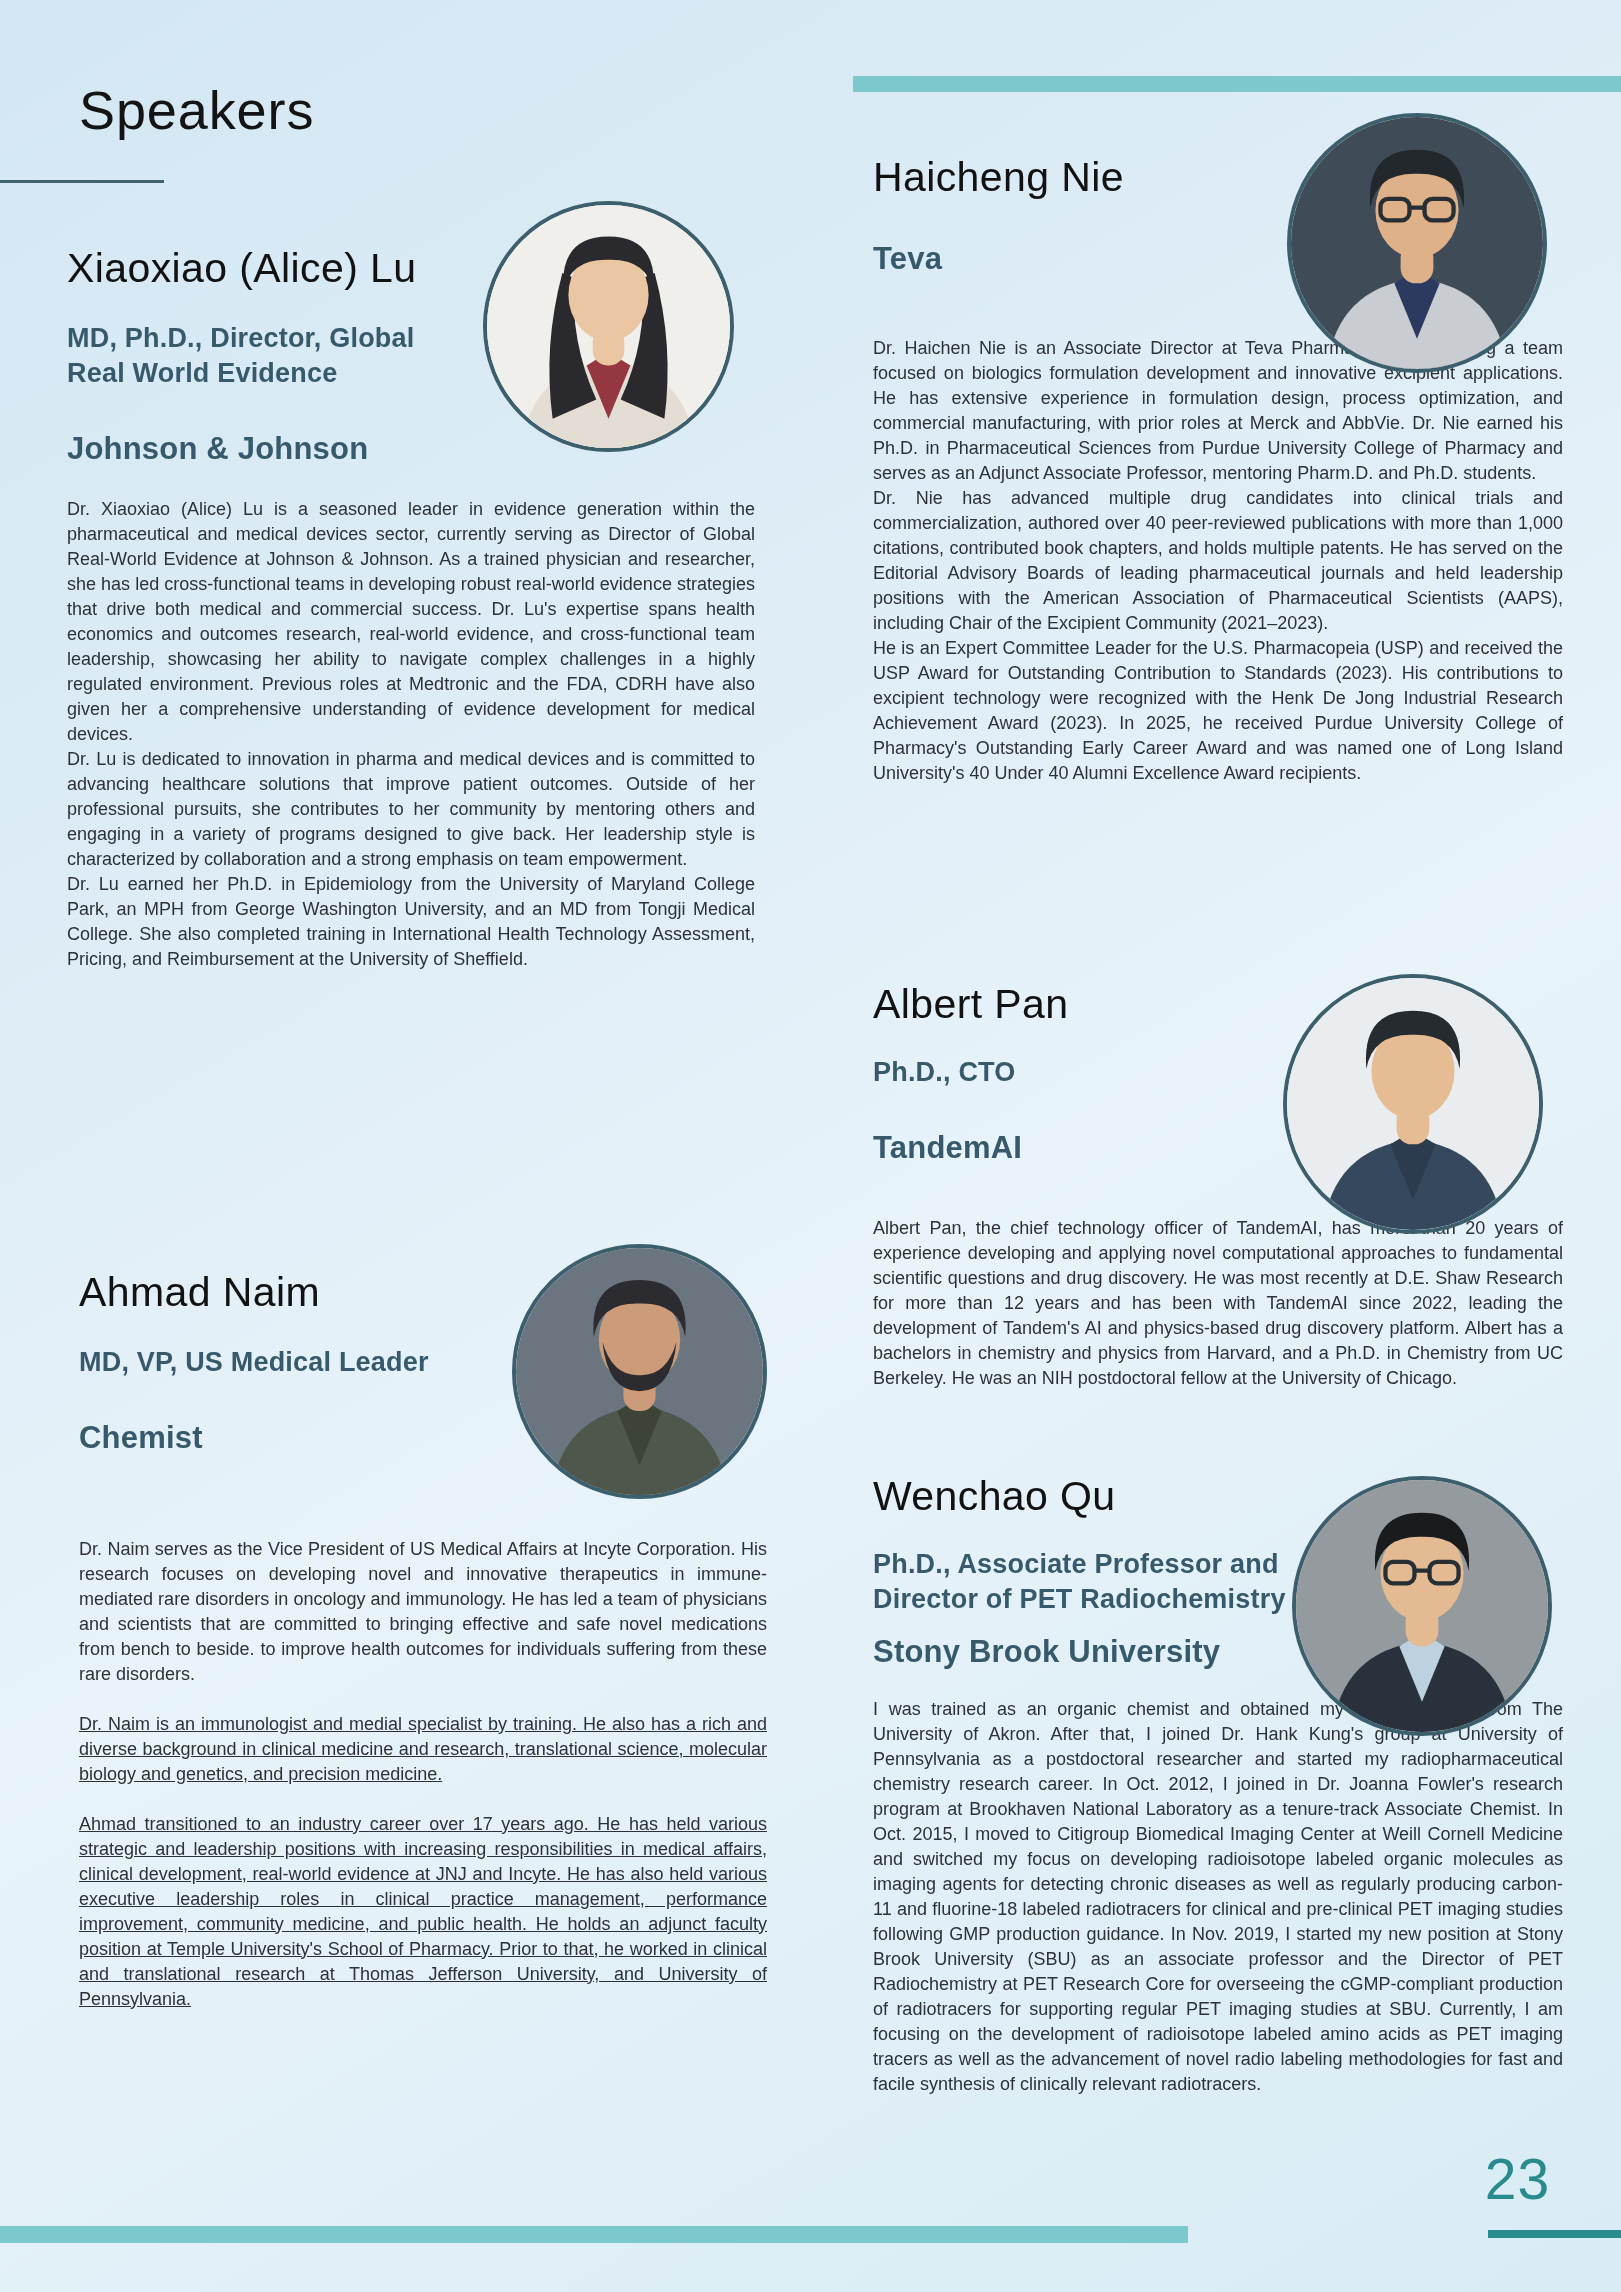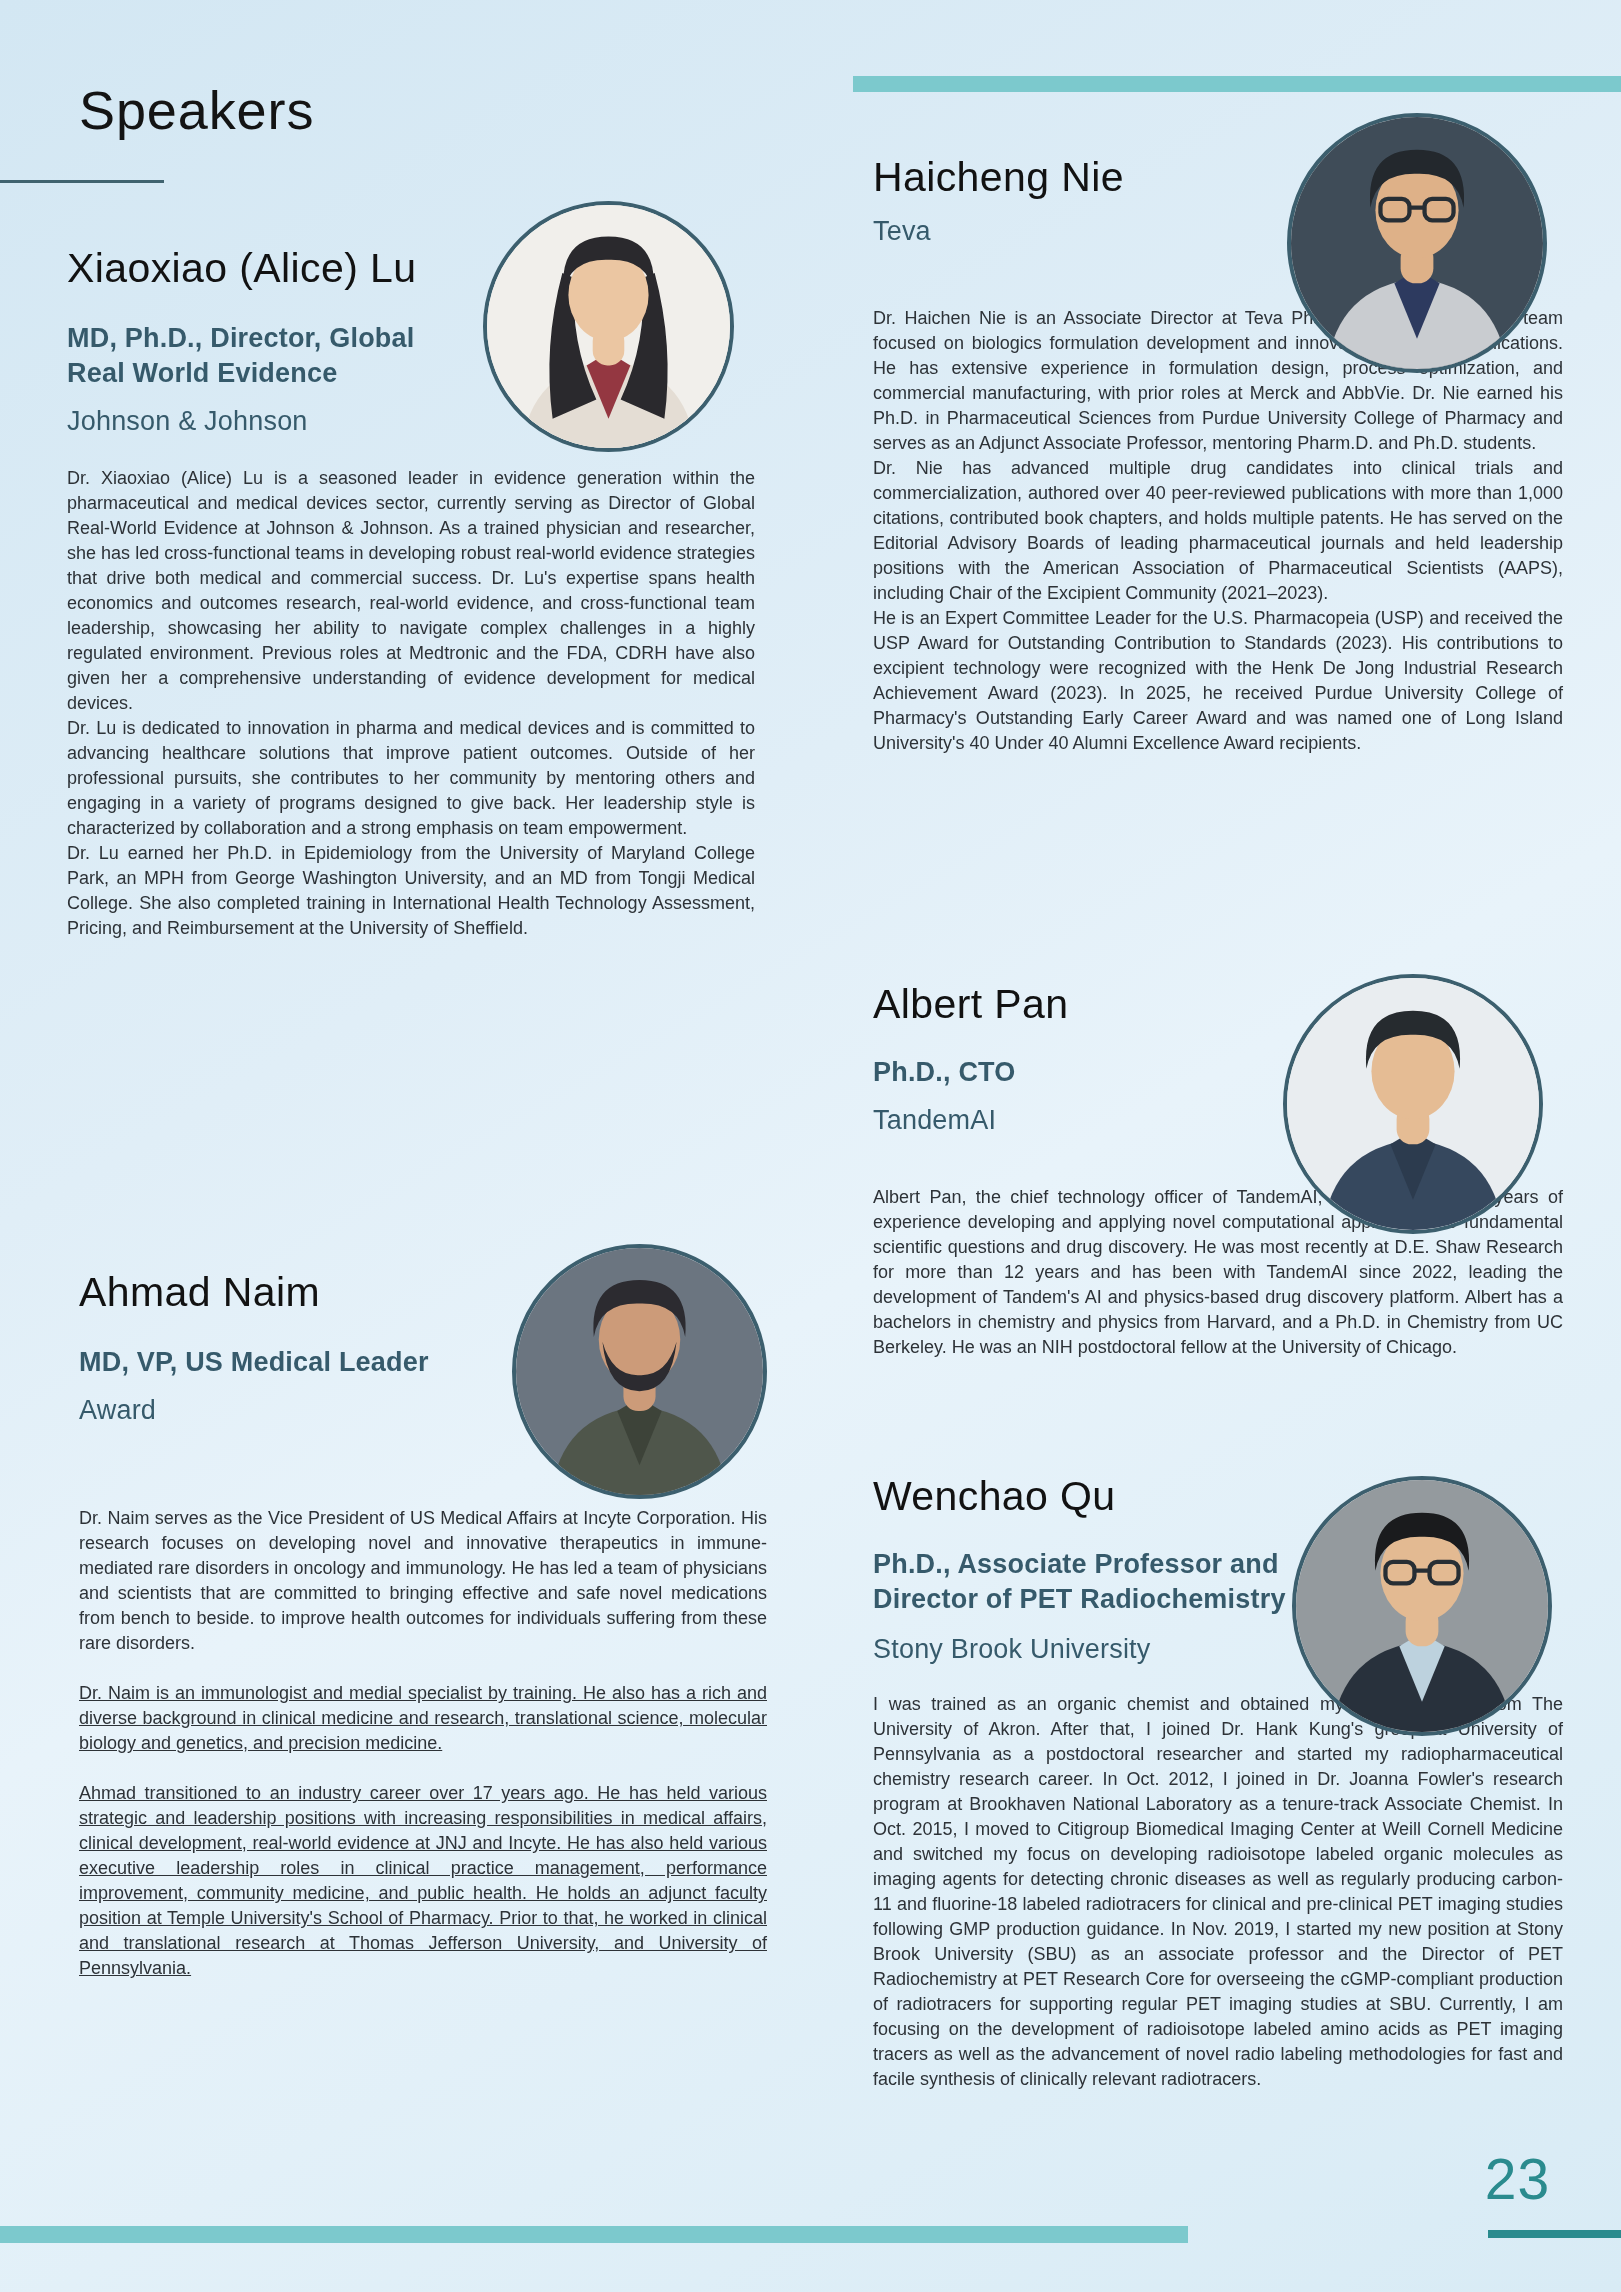--- a/index.html
+++ b/index.html
@@ -16,21 +16,21 @@
   #bar-top-right{left:853px;top:76px;width:769px;height:16px;}
   #bar-bottom-left{left:0;top:2226px;width:1188px;height:17px;}
   #page-title{
     position:absolute;left:79px;top:82px;
     font-size:54px;line-height:1.05;color:#141414;letter-spacing:0.9px;margin:0;font-weight:normal;
   }
   #title-underline{position:absolute;left:0;top:180px;width:164px;height:2.7px;background:#40636f;}
   .card{position:absolute;}
   .name{font-size:41px;line-height:1.15;color:#121212;margin:0;font-weight:normal;letter-spacing:0.4px;}
   .role{font-size:27px;line-height:1.3;font-weight:bold;color:#365a6b;margin:29px 0 0;letter-spacing:0.2px;}
-  .org{font-size:27px;line-height:1.3;font-weight:normal;color:#365a6b;margin:13px 0 0;letter-spacing:0.2px;}
+  .org{font-size:31px;line-height:1.3;font-weight:bold;color:#365a6b;margin:38px 0 0;letter-spacing:0.2px;}
   .bio{font-size:18px;line-height:25px;text-align:justify;color:#2d3237;}
   .bio p{margin:0;}
   .photo-ring{
     position:absolute;box-sizing:border-box;
     border:4.5px solid #3c5f6e;border-radius:50%;overflow:hidden;background:#eef1f3;
   }
   .photo-ring svg{display:block;width:100%;height:100%;}
   .photo-ring .side-hair,.photo-ring .beard,.photo-ring .glasses{display:none;}
   .photo-ring.f-long-hair .side-hair{display:block;}
   .photo-ring.f-beard .beard{display:block;}
@@ -183,21 +183,21 @@
     <path d="M31.5 36 Q29.5 13 50 13 Q70.5 13 68.5 36 Q66 22 50 22.5 Q34 22 31.5 36 Z" fill="var(--phair,#222)"></path>
     <g class="glasses" stroke="#272e34" stroke-width="1.7" fill="none">
       <rect x="35.5" y="32.5" width="11.5" height="8.5" rx="3"></rect>
       <rect x="53" y="32.5" width="11.5" height="8.5" rx="3"></rect>
       <line x1="47" y1="36" x2="53" y2="36"></line>
     </g>
   </svg>
 </div>
     <h2 class="name">Ahmad Naim</h2>
     <p class="role">MD, VP, US Medical Leader</p>
-    <p class="org">Award</p>
+    <p class="org">Chemist</p>
     <div class="bio">
       <p>Dr. Naim serves as the Vice President of US Medical Affairs at Incyte Corporation. His research focuses on developing novel and innovative therapeutics in immune-mediated rare disorders in oncology and immunology. He has led a team of physicians and scientists that are committed to bringing effective and safe novel medications from bench to beside. to improve health outcomes for individuals suffering from these rare disorders.</p>
       <p>Dr. Naim is an immunologist and medial specialist by training. He also has a rich and diverse background in clinical medicine and research, translational science, molecular biology and genetics, and precision medicine.</p>
       <p>Ahmad transitioned to an industry career over 17 years ago. He has held various strategic and leadership positions with increasing responsibilities in medical affairs, clinical development, real-world evidence at JNJ and Incyte. He has also held various executive leadership roles in clinical practice management, performance improvement, community medicine, and public health. He holds an adjunct faculty position at Temple University's School of Pharmacy. Prior to that, he worked in clinical and translational research at Thomas Jefferson University, and University of Pennsylvania.</p>
     </div>
   </section>
 
   <section class="card" id="card-qu">
     <div class="photo-ring f-glasses" style="--pbg: #949a9e; --phair: #1a1b1d; --pskin: #e3ba92; --pshirt: #28313c; --paccent: #bdd2de;">
   <svg viewBox="0 0 100 100" preserveAspectRatio="xMidYMid slice">

